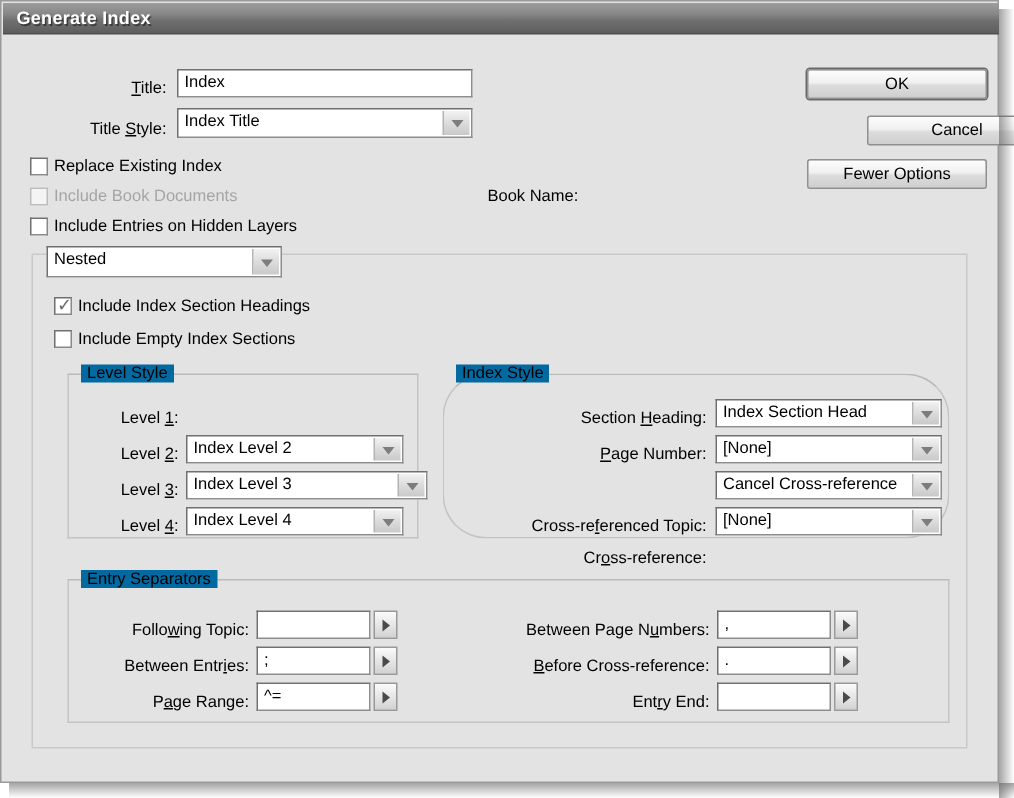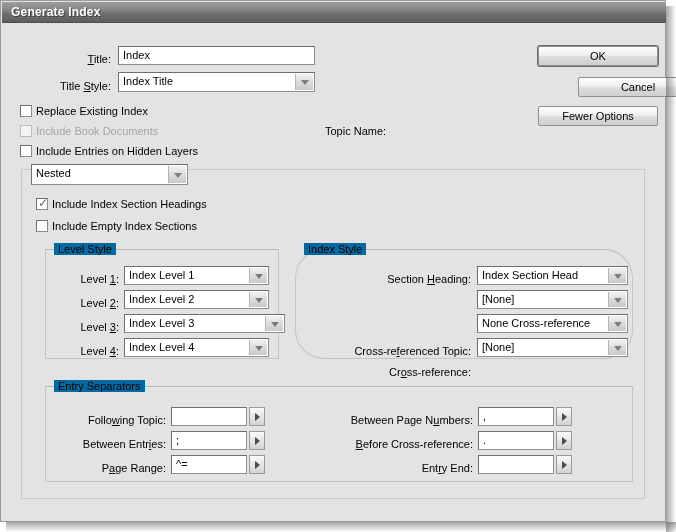--- a/index.html
+++ b/index.html
@@ -256,21 +256,21 @@
   <div class="cb-row" style="left:19px; top:123px;">
     <span class="cb-box dim"></span>
     <span class="cb-label dim">Include Book Documents</span>
   </div>
 
   <div class="cb-row" style="left:19px; top:143px;">
     <span class="cb-box"></span>
     <span class="cb-label">Include Entries on Hidden Layers</span>
   </div>
 
-  <div class="lbl" style="left:324px; top:124px;">Topic Name:</div>
+  <div class="lbl" style="left:324px; top:124px;">Book Name:</div>
   <div class="lbl" style="left:400px; top:124px;"></div>
 
   <div class="btn default" style="left:537px; top:45px; width:120px;">OK</div>
   <div class="btn" style="left:537px; top:76px; width:120px;margin-left:40px;">Cancel</div>
   <div class="btn" style="left:537px; top:105px; width:120px;">Fewer Options</div>
 
   <div id="options-panel"></div>
 
   <div class="combo" style="left:30px; top:163px; width:157px; height:21px;">
     <span class="combo-text">Nested</span>
@@ -289,26 +289,20 @@
   <div class="cb-row" style="left:35px; top:218px;">
     <span class="cb-box"></span>
     <span class="cb-label">Include Empty Index Sections</span>
   </div>
 
   <div class="group" style="left:44px; top:248px; width:234px; height:110px;">
     <span class="group-title">Level Style</span>
   </div>
 
   <div class="lbl right" style="left:50px; top:272px; width:68px;">Level <span class="acc">1</span>:</div>
-  <div class="combo" style="left:123px; top:265px; width:145px; height:19px;">
-    <span class="combo-text">Index Level 1</span>
-    <span class="combo-btn">
-      <span class="chev"></span>
-    </span>
-  </div>
 
   <div class="lbl right" style="left:50px; top:296px; width:68px;">Level <span class="acc">2</span>:</div>
   <div class="combo" style="left:123px; top:289px; width:145px; height:19px;">
     <span class="combo-text">Index Level 2</span>
     <span class="combo-btn">
       <span class="chev"></span>
     </span>
   </div>
 
   <div class="lbl right" style="left:50px; top:320px; width:68px;">Level <span class="acc">3</span>:</div>
@@ -332,30 +326,31 @@
   </div>
 
   <div class="lbl right" style="left:300px; top:272px; width:170px;">Section <span class="acc">H</span>eading:</div>
   <div class="combo" style="left:476px; top:265px; width:151px; height:19px;">
     <span class="combo-text">Index Section Head</span>
     <span class="combo-btn">
       <span class="chev"></span>
     </span>
   </div>
 
+  <div class="lbl right" style="left:300px; top:296px; width:170px;"><span class="acc">P</span>age Number:</div>
   <div class="combo" style="left:476px; top:289px; width:151px; height:19px;">
     <span class="combo-text">[None]</span>
     <span class="combo-btn">
       <span class="chev"></span>
     </span>
   </div>
 
   <div class="lbl right" style="left:300px; top:332px; width:170px;margin-top:33px;">Cr<span class="acc">o</span>ss-reference:</div>
   <div class="combo" style="left:476px; top:313px; width:151px; height:19px;">
-    <span class="combo-text">None Cross-reference</span>
+    <span class="combo-text">Cancel Cross-reference</span>
     <span class="combo-btn">
       <span class="chev"></span>
     </span>
   </div>
 
   <div class="lbl right" style="left:300px; top:344px; width:170px;">Cross-re<span class="acc">f</span>erenced Topic:</div>
   <div class="combo" style="left:476px; top:337px; width:151px; height:19px;">
     <span class="combo-text">[None]</span>
     <span class="combo-btn">
       <span class="chev"></span>

